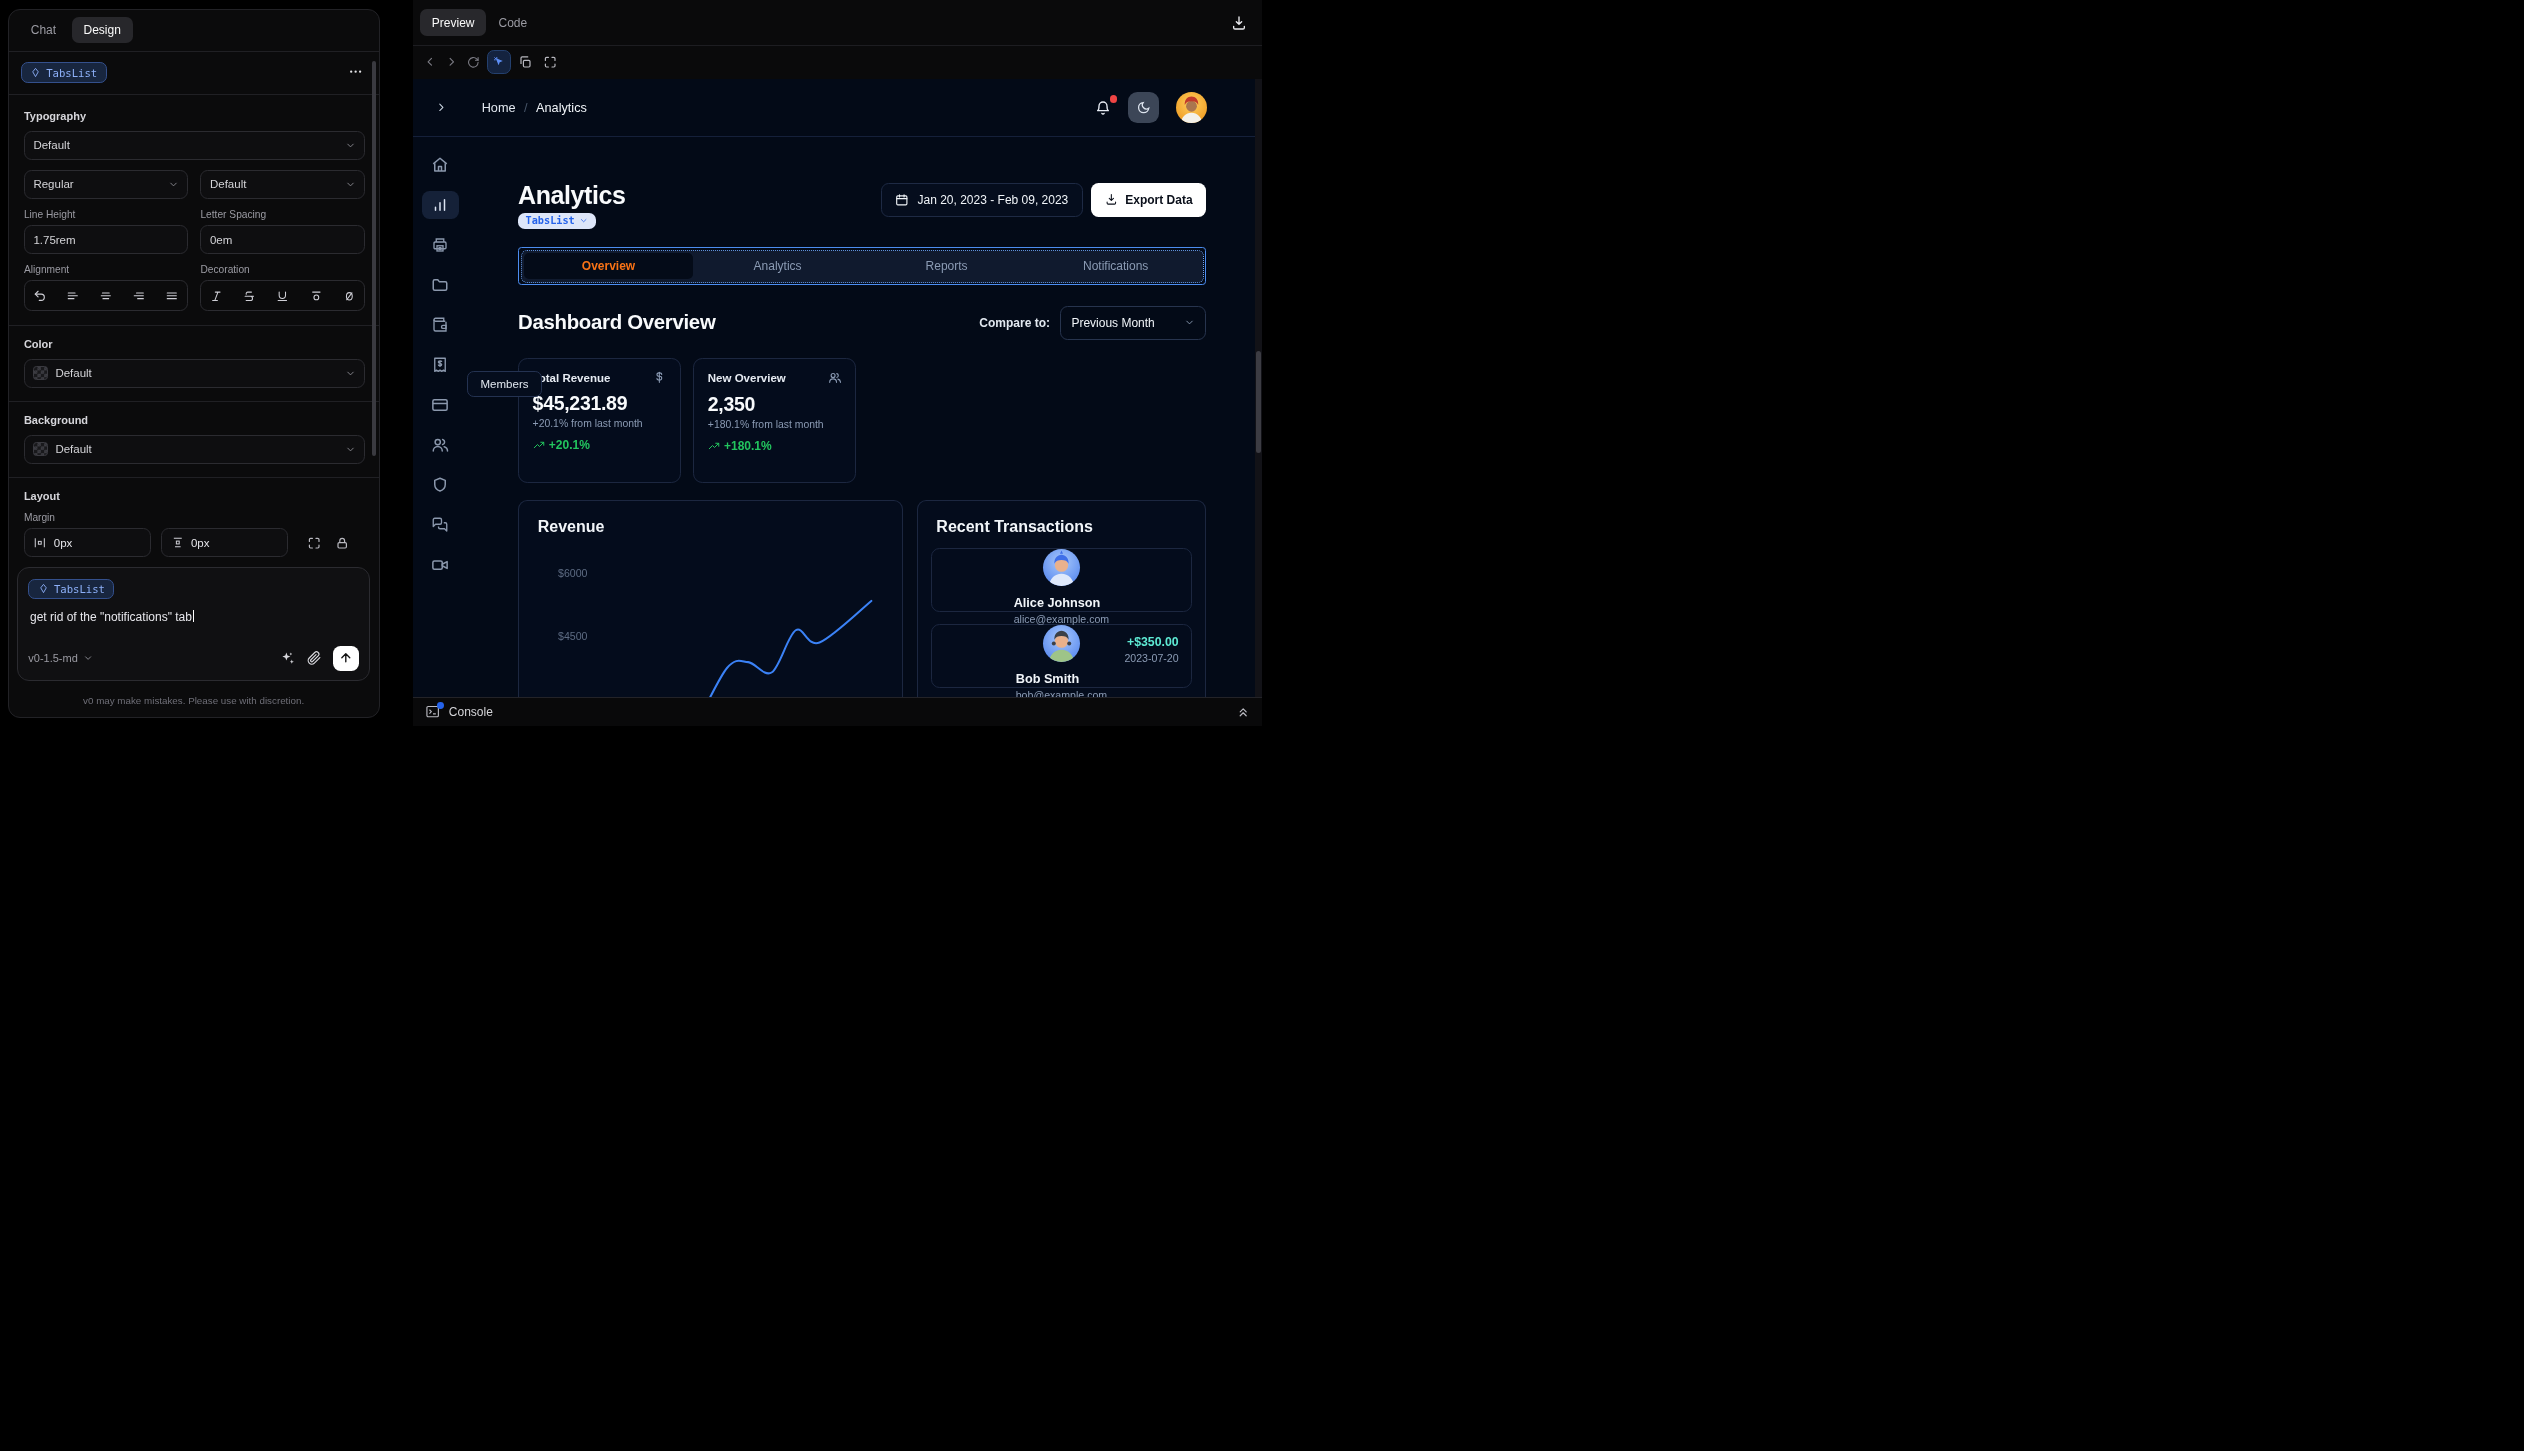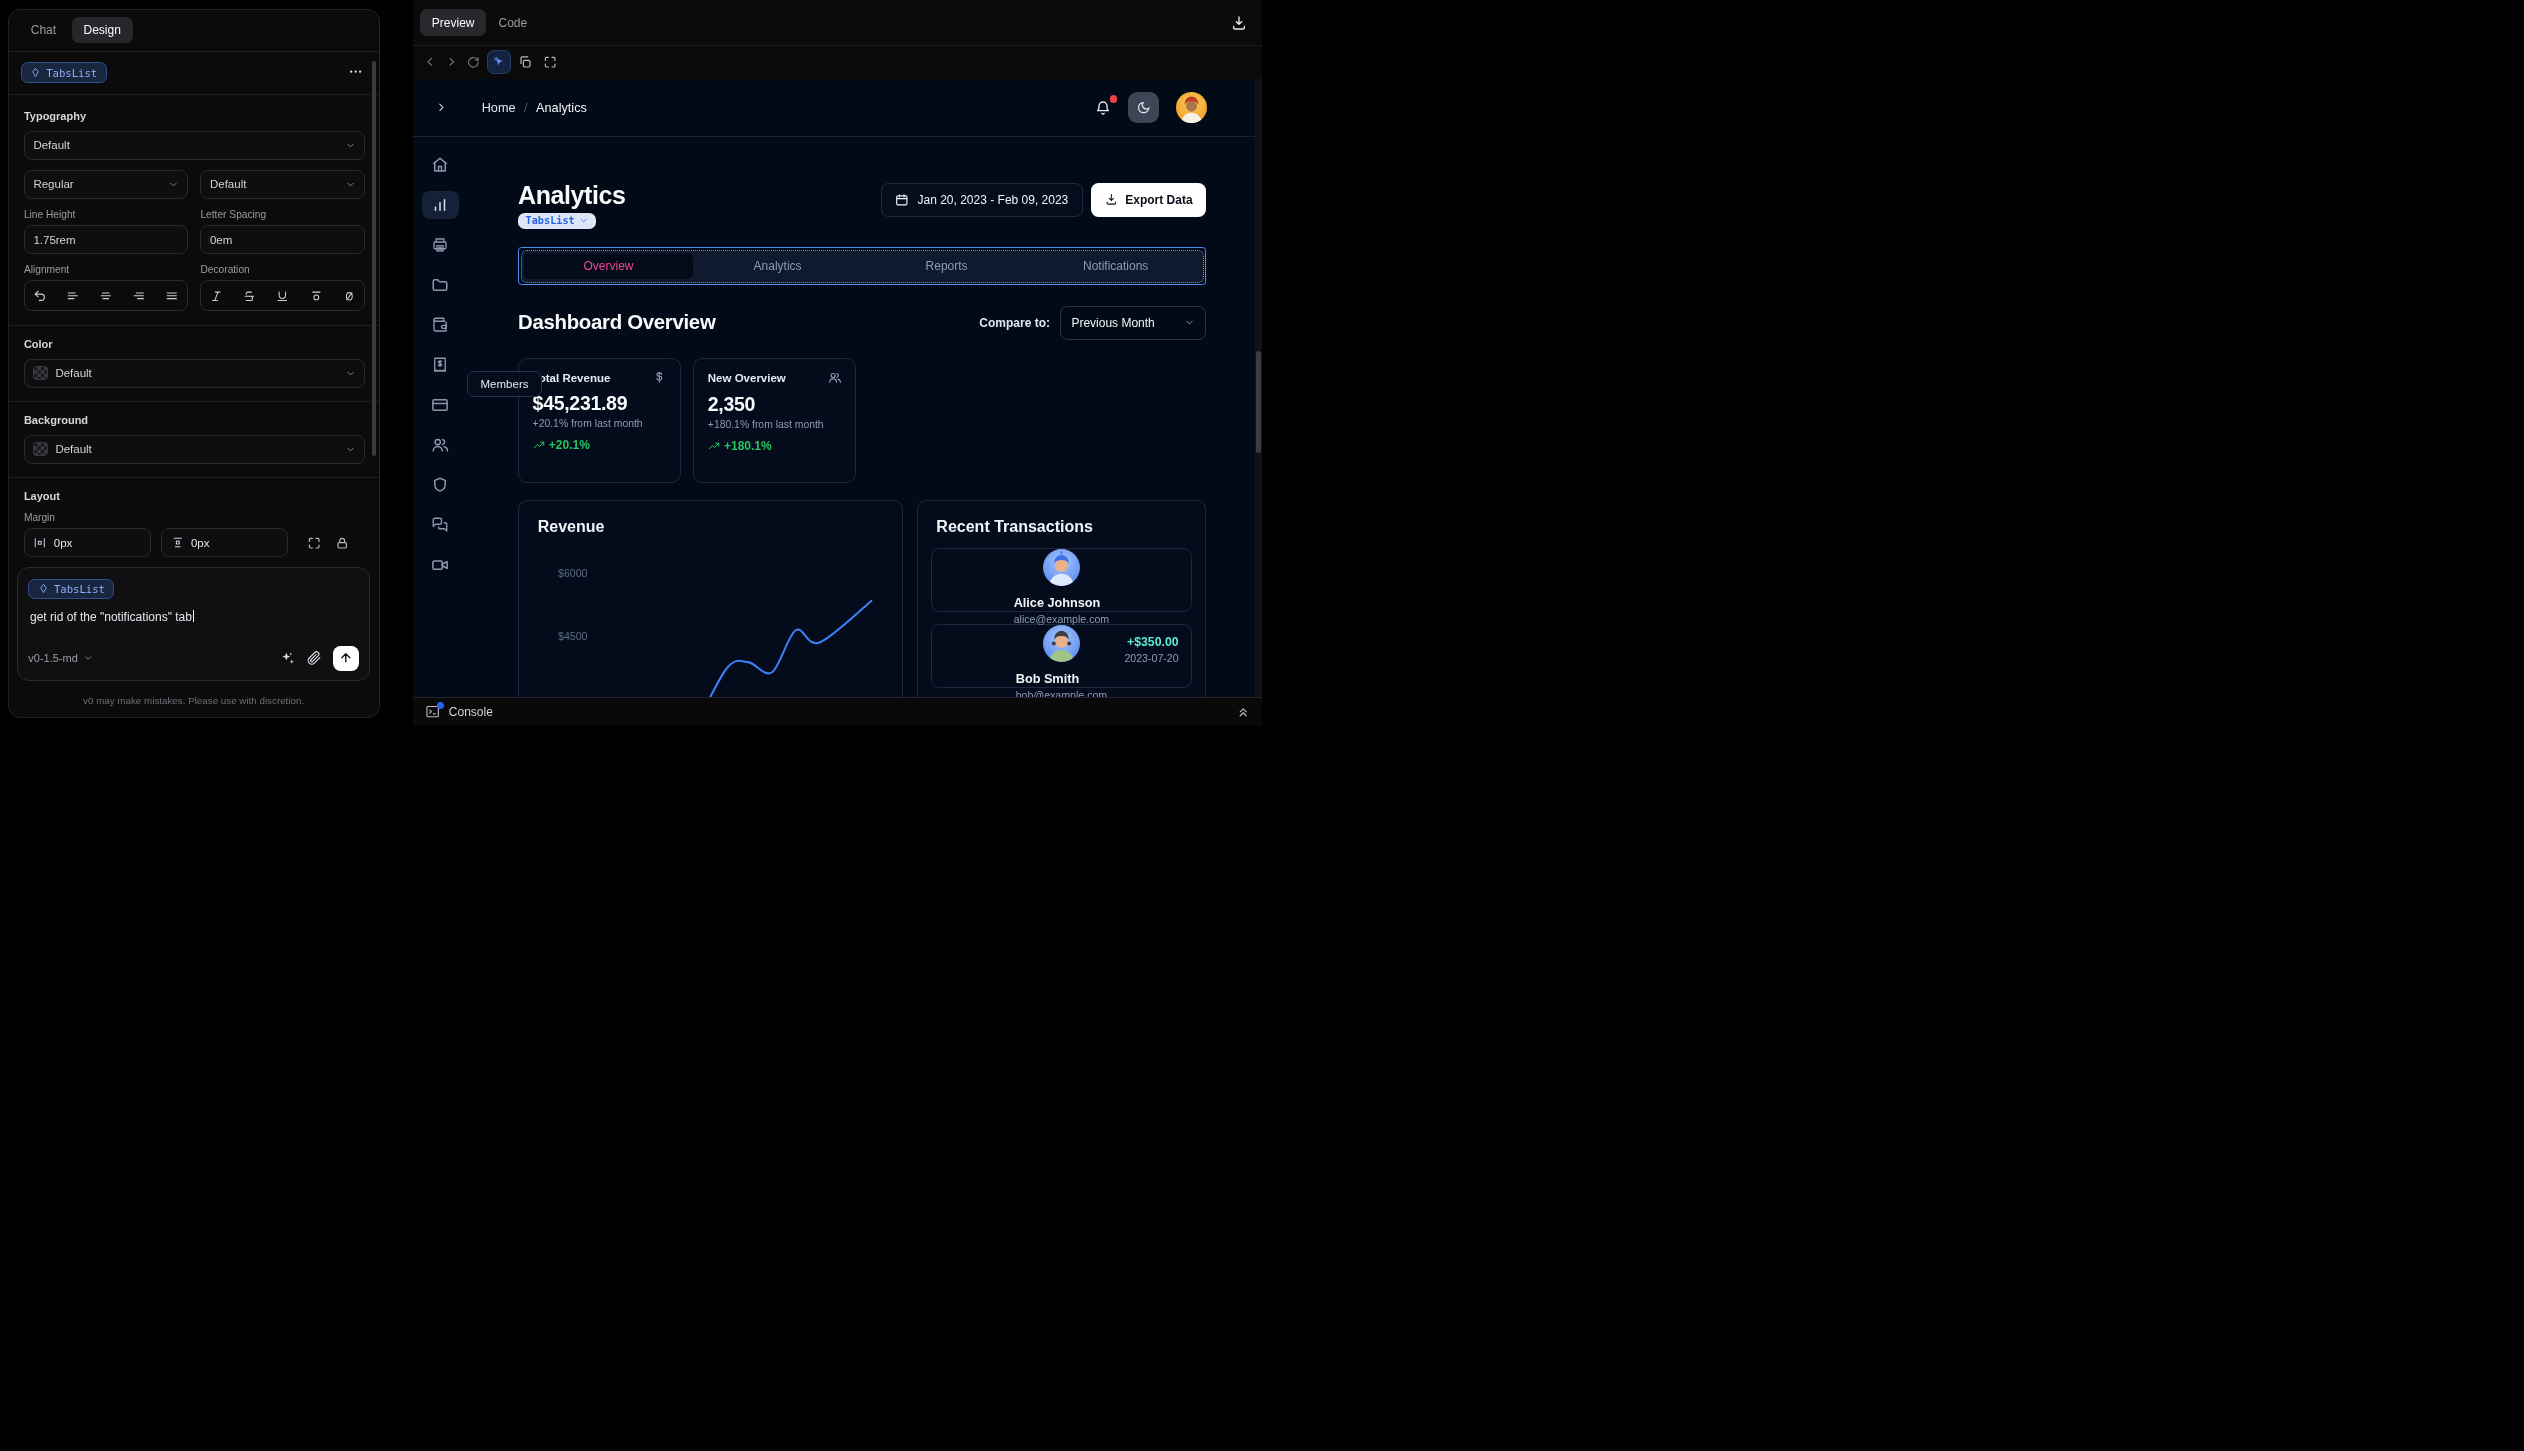--- a/index.html
+++ b/index.html
@@ -106,21 +106,21 @@
   .date-btn { display:flex; align-items:center; gap:8.5px; height:34px; padding:0 13.6px; background:#050d1d;
     border:0.8px solid #1e2a44; border-radius:7.6px; color:#f1f5f9; font-size:12px; cursor:pointer; font-family:inherit; }
   .export-btn { display:flex; align-items:center; gap:7.6px; height:34px; padding:0 13.6px; background:#fff;
     border:none; border-radius:7.6px; color:#0a0f1a; font-size:12px; font-weight:600; cursor:pointer; font-family:inherit; }
 
   .tabs-outline { margin-top:18.7px; border:1.7px solid #4c8df0; border-radius:3.4px; padding:2.5px; }
   .tabs-list { display:grid; grid-template-columns:repeat(4,1fr); background:#101a2e; border-radius:5.1px;
     outline:1.3px dotted #6ca0f0; outline-offset:-0.8px; padding:2.5px; }
   .tab { height:26px; display:flex; align-items:center; justify-content:center; font-size:12px; color:#8b9bb4;
     background:none; border:none; border-radius:5.1px; cursor:pointer; font-family:inherit; }
-  .tab.active { background:#040b18; color:#ec4899; font-weight:400; }
+  .tab.active { background:#040b18; color:#f97316; font-weight:700; }
 
   .section-row { display:flex; align-items:center; justify-content:space-between; margin-top:20.4px; }
   .section-title { font-size:20.4px; font-weight:800; color:#f8fafc; letter-spacing:-0.3px; }
   .compare { display:flex; align-items:center; gap:10.2px; }
   .compare-label { font-size:12px; color:#e2e8f0; font-weight:600; }
   .compare-sel { display:flex; align-items:center; justify-content:space-between; width:146px; height:34px;
     padding:0 10.2px; background:transparent; border:0.8px solid #27344e; border-radius:7.6px; color:#f1f5f9;
     font-size:12px; cursor:pointer; }
   .compare-sel .chev { color:#8b9bb4; }
 

